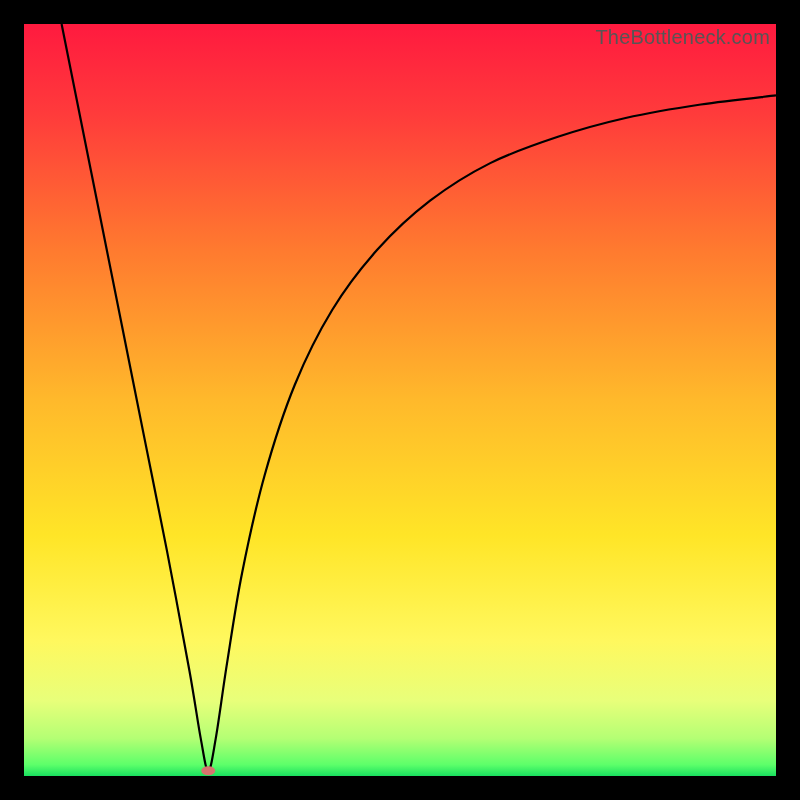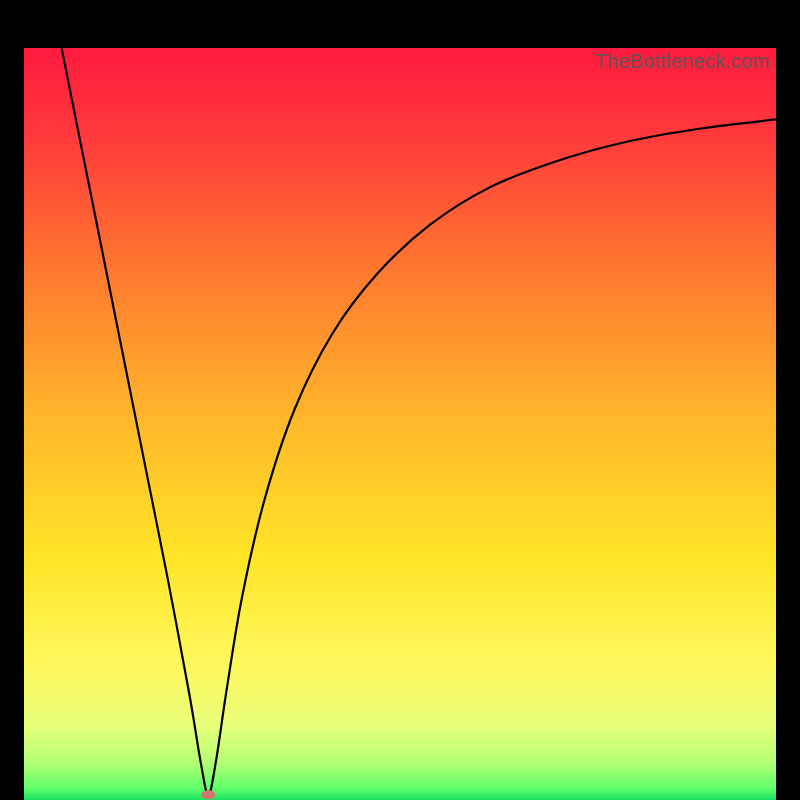--- a/index.html
+++ b/index.html
@@ -11,21 +11,20 @@
     font-family: Arial, Helvetica, sans-serif;
     overflow: hidden;
   }
   .frame {
     position: absolute;
     left: 24px;
     top: 24px;
     width: 752px;
     height: 748px;
     background: #000;
-    margin-top: 24px;
   }
   .plot {
     position: absolute;
     left: 0;
     top: 0;
     width: 752px;
     height: 752px;
   }
   .watermark {
     position: absolute;

